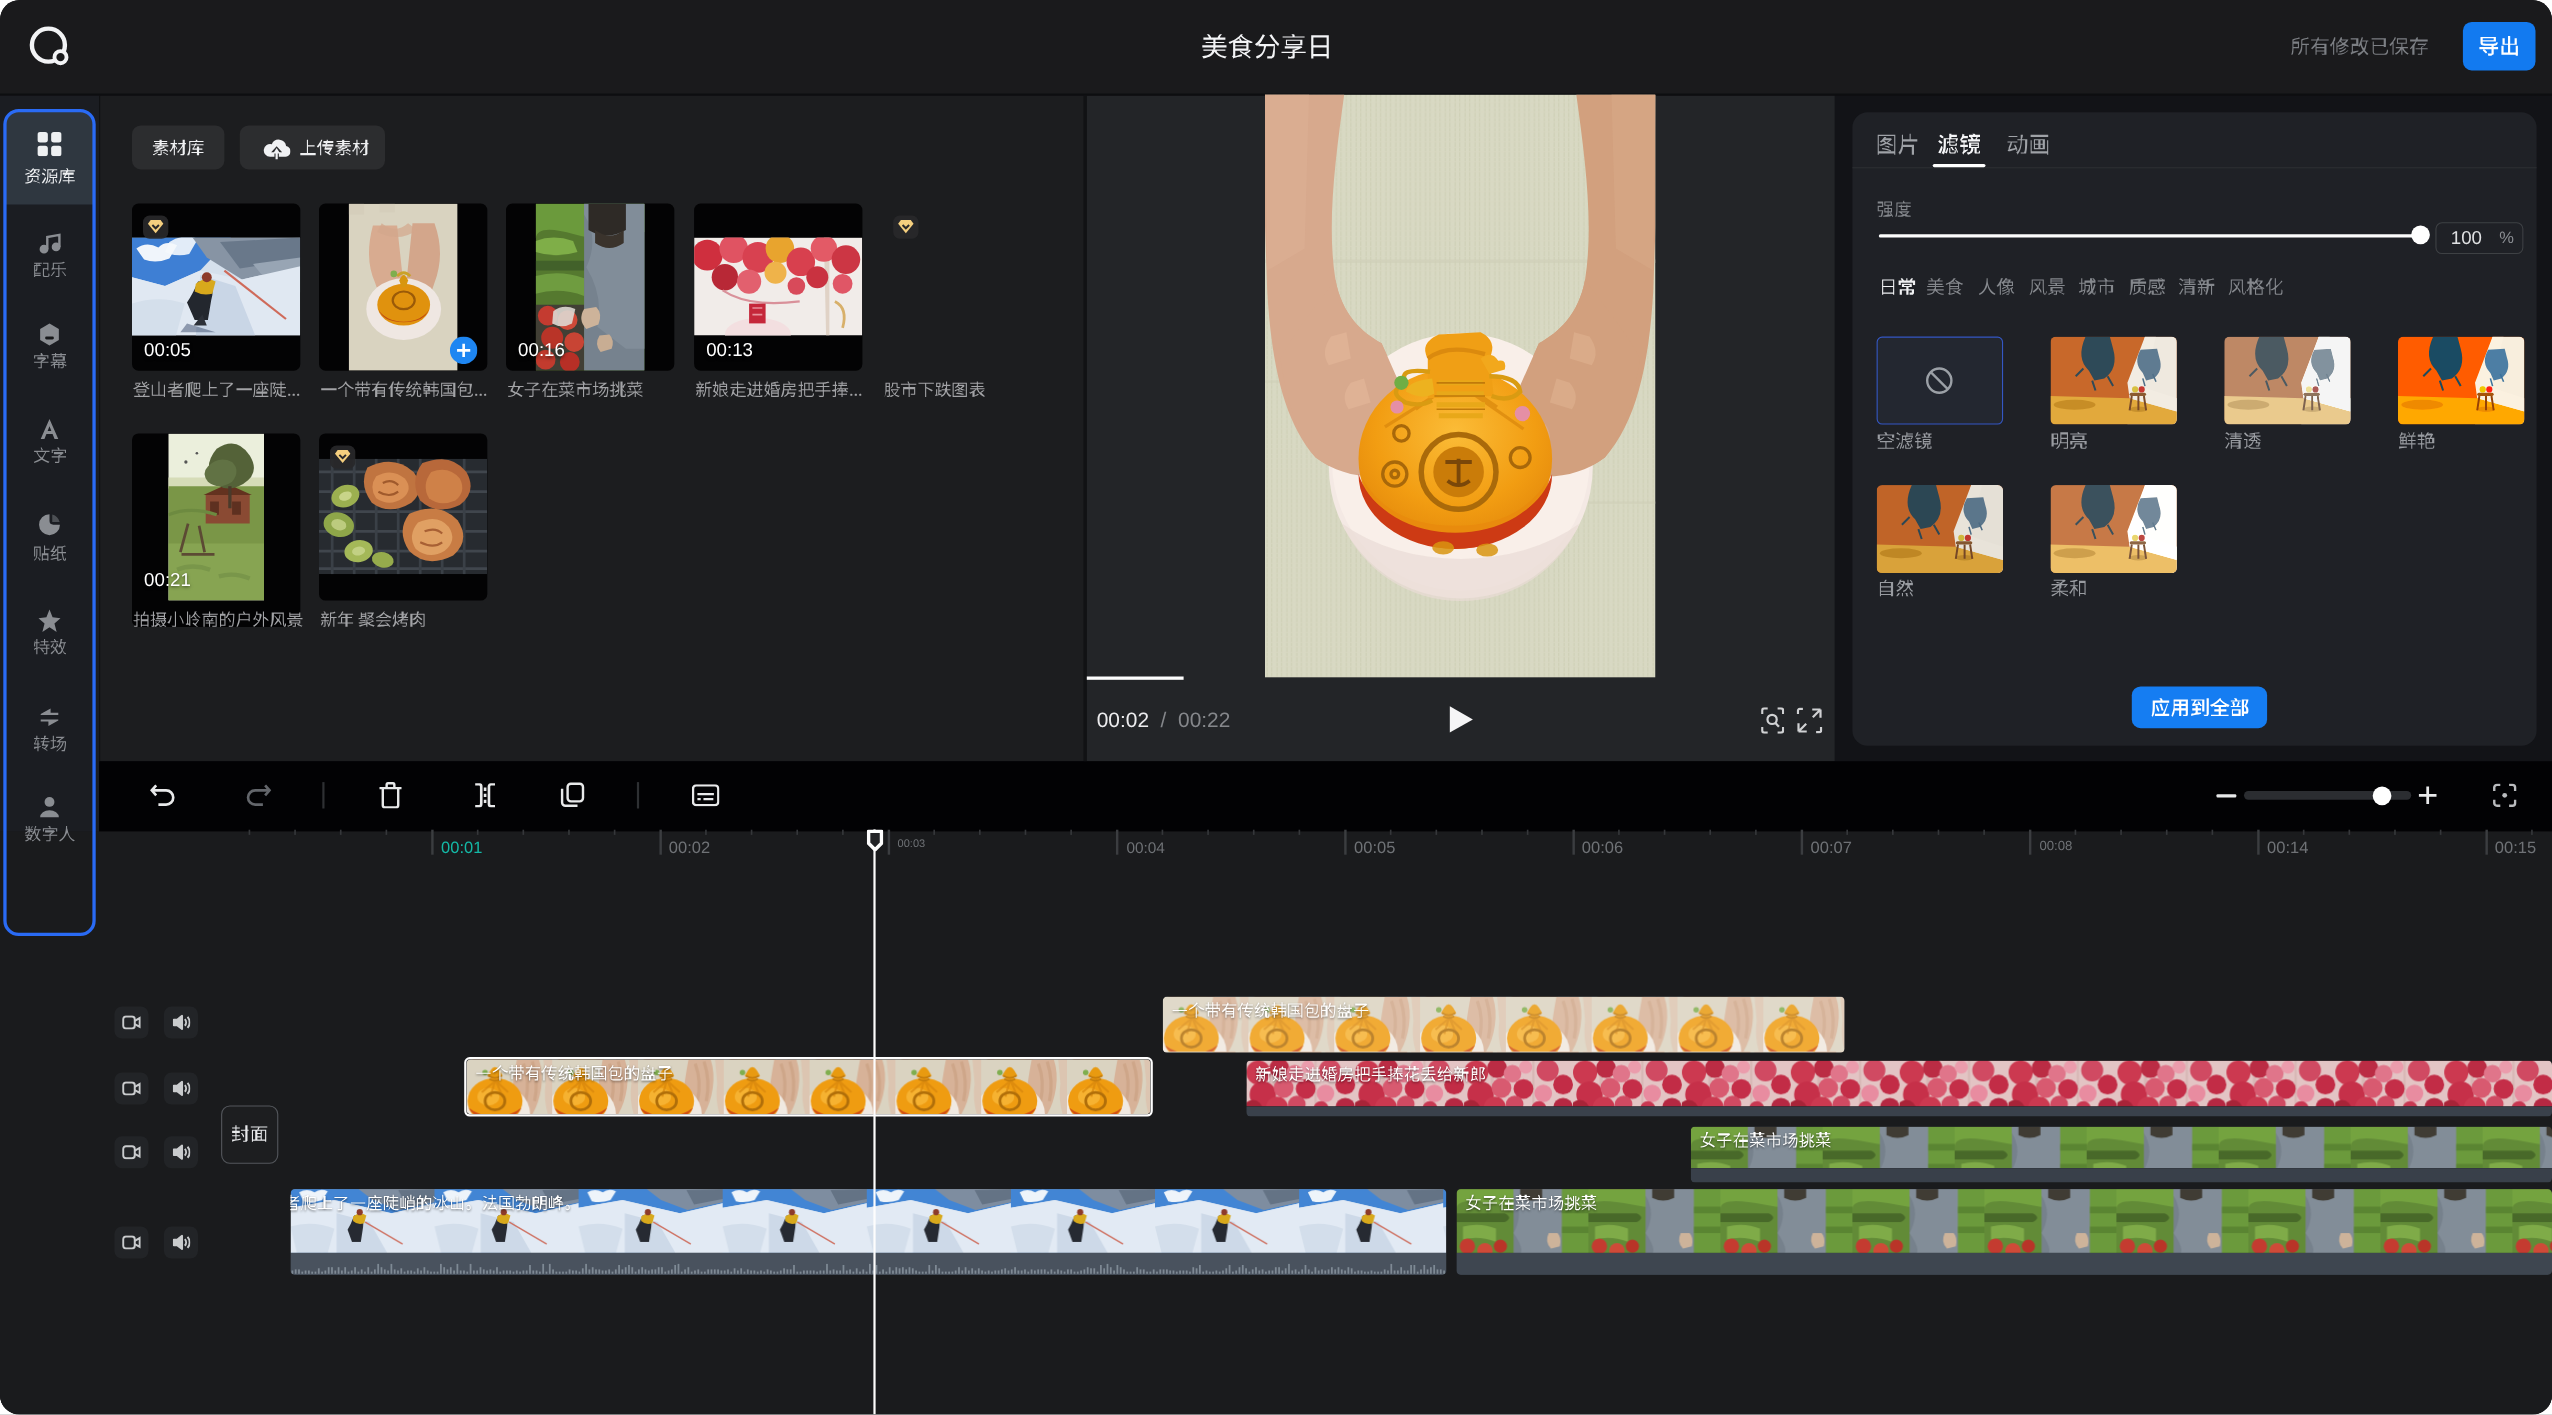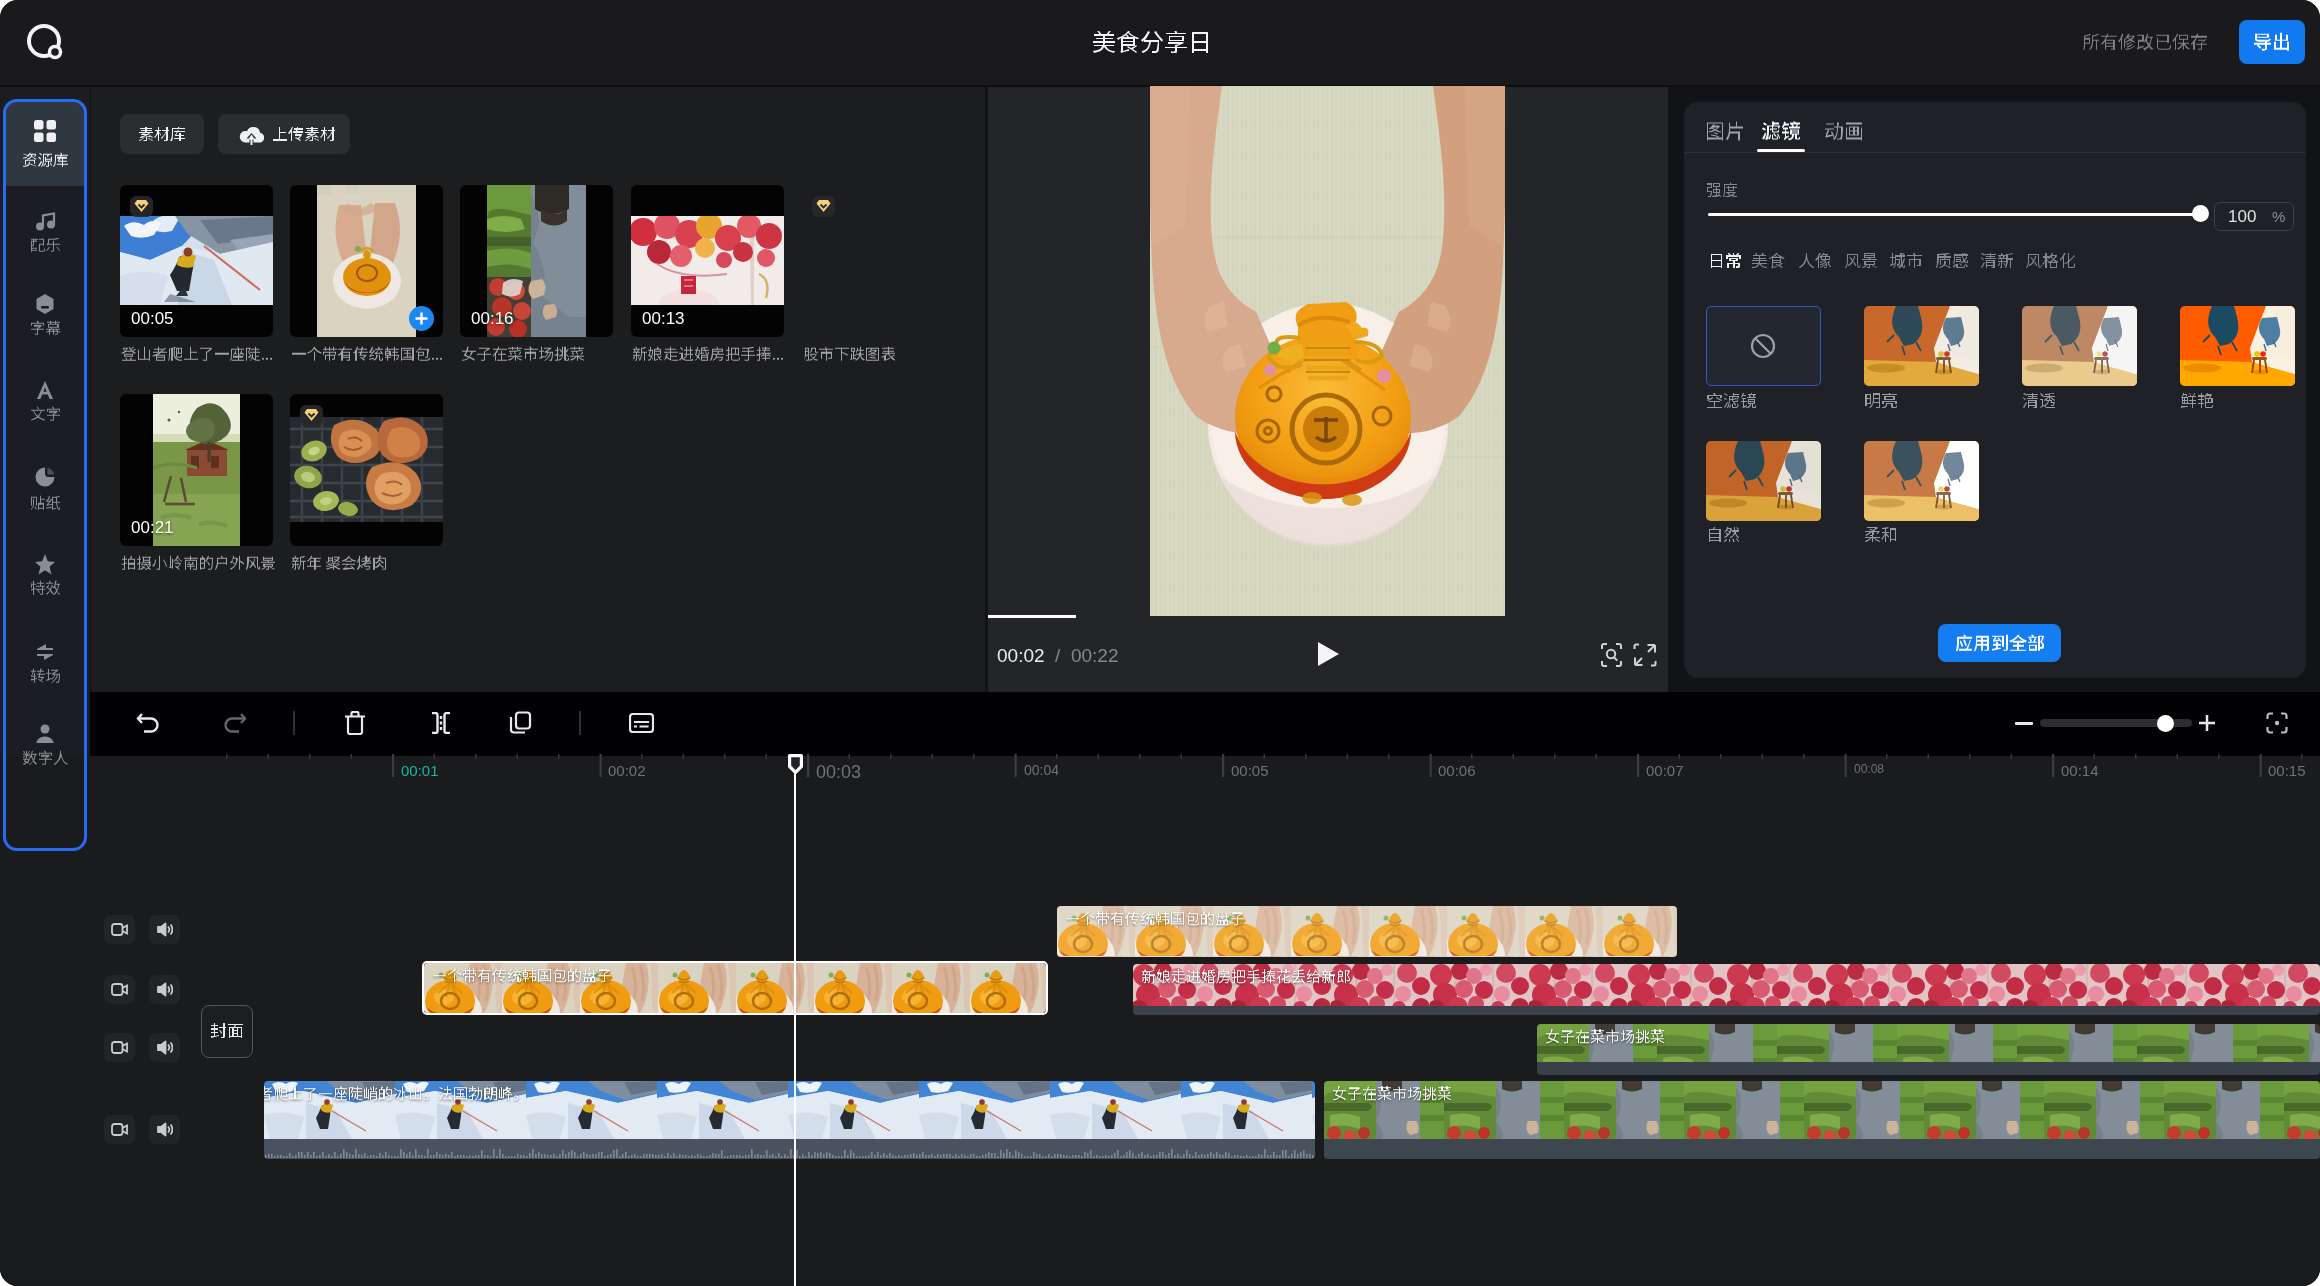--- a/index.html
+++ b/index.html
@@ -199,21 +199,21 @@
     </div>
     <div class="abs" style="left:812px;top:196px;width:23px;height:21px;background:rgba(40,40,42,.92);border-radius:6px"></div>
 <svg class="abs" style="left:816px;top:199px" width="15" height="14" viewBox="0 0 15 14">
 <path d="M3 1 H12 L14.5 4.5 L7.5 13 L0.5 4.5 Z" fill="#f5cf7e"></path>
 <path d="M4.5 5.5 l3 3 l3-3" stroke="#2a2a2c" stroke-width="1.8" fill="none"></path>
     </svg>
 <svg class="abs" style="left:409px;top:306px" width="25" height="25" viewBox="0 0 25 25">
 <circle cx="12.5" cy="12.5" r="12.5" fill="#1e86f2"></circle>
 <path d="M12.5 6.5 v12 M6.5 12.5 h12" stroke="#fff" stroke-width="2.4"></path>
     </svg>
-<div class="abs" style="left:120px;top:394px;width:153px;height:152px;background:#030304;border-radius:6px;overflow:hidden">
+<div class="abs" style="left:120px;top:394px;width:153px;height:176px;background:#030304;border-radius:6px;overflow:hidden">
       <div class="abs" style="left:33px;top:0;width:87px;height:152px"><svg width="87" height="152" viewBox="0 0 87 152" preserveAspectRatio="none">
 <rect width="87" height="152" fill="#ebefdc"></rect>
 <path d="M0 40 h87 v10 q-44 6 -87 0 Z" fill="#d6dcb8"></path>
 <path d="M0 48 h87 v58 h-87 Z" fill="#7a9647"></path>
 <path d="M0 100 h87 v52 h-87 Z" fill="#87a452"></path>
 <path d="M34 56 h40 v26 h-40 Z" fill="#8a4a33"></path>
 <path d="M32 56 l22 -10 l22 10 Z" fill="#63321f"></path>
 <path d="M38 62 h8 v12 h-8 Z M58 62 h8 v12 h-8 Z" fill="#5e3020"></path>
 <path d="M44 14 q18 -12 30 6 q10 16 -6 26 q-18 10 -28 -4 q-8 -14 4 -28 Z" fill="#546238"></path>
 <path d="M36 30 q10 -10 22 -4 q8 8 0 18 q-12 8 -22 0 q-6 -8 0 -14 Z" fill="#617244"></path>
@@ -526,21 +526,21 @@
       <rect x="2052.0" y="0" width="2.2" height="23" fill="#3b3d40"></rect>
       <rect x="2093.5" y="0" width="1.5" height="5" fill="#35373a"></rect>
       <rect x="2135.0" y="0" width="1.5" height="5" fill="#35373a"></rect>
       <rect x="2176.5" y="0" width="1.5" height="5" fill="#35373a"></rect>
       <rect x="2218.0" y="0" width="1.5" height="5" fill="#35373a"></rect>
       <rect x="2259.5" y="0" width="2.2" height="23" fill="#3b3d40"></rect>
       <rect x="2301.0" y="0" width="1.5" height="5" fill="#35373a"></rect>
     </svg>
 <div class="abs num" style="left:401px;top:762px;font-size:15px;color:#14b8a6">00:01</div>
 <div class="abs num" style="left:608px;top:762px;font-size:15px;color:#6f7276">00:02</div>
-<div class="abs num" style="left:816px;top:762px;font-size:18px;color:#6f7276">00:03</div>
+<div class="abs num" style="left:816px;top:762px;font-size:10px;color:#6f7276">00:03</div>
 <div class="abs num" style="left:1024px;top:762px;font-size:14px;color:#6f7276">00:04</div>
 <div class="abs num" style="left:1231px;top:762px;font-size:15px;color:#6f7276">00:05</div>
 <div class="abs num" style="left:1438px;top:762px;font-size:15px;color:#6f7276">00:06</div>
 <div class="abs num" style="left:1646px;top:762px;font-size:15px;color:#6f7276">00:07</div>
 <div class="abs num" style="left:1854px;top:762px;font-size:12px;color:#6f7276">00:08</div>
 <div class="abs num" style="left:2061px;top:762px;font-size:15px;color:#6f7276">00:14</div>
 <div class="abs num" style="left:2268px;top:762px;font-size:15px;color:#6f7276">00:15</div>
 <div class="abs" style="left:104px;top:915px;width:31px;height:29px;background:#222427;border-radius:7px"></div>
     <div class="abs" style="left:149px;top:915px;width:31px;height:29px;background:#222427;border-radius:7px"></div>
     <svg class="abs" style="left:111px;top:923px" width="17" height="13" viewBox="0 0 17 13" fill="none" stroke="#c9cbcd" stroke-width="1.8">

